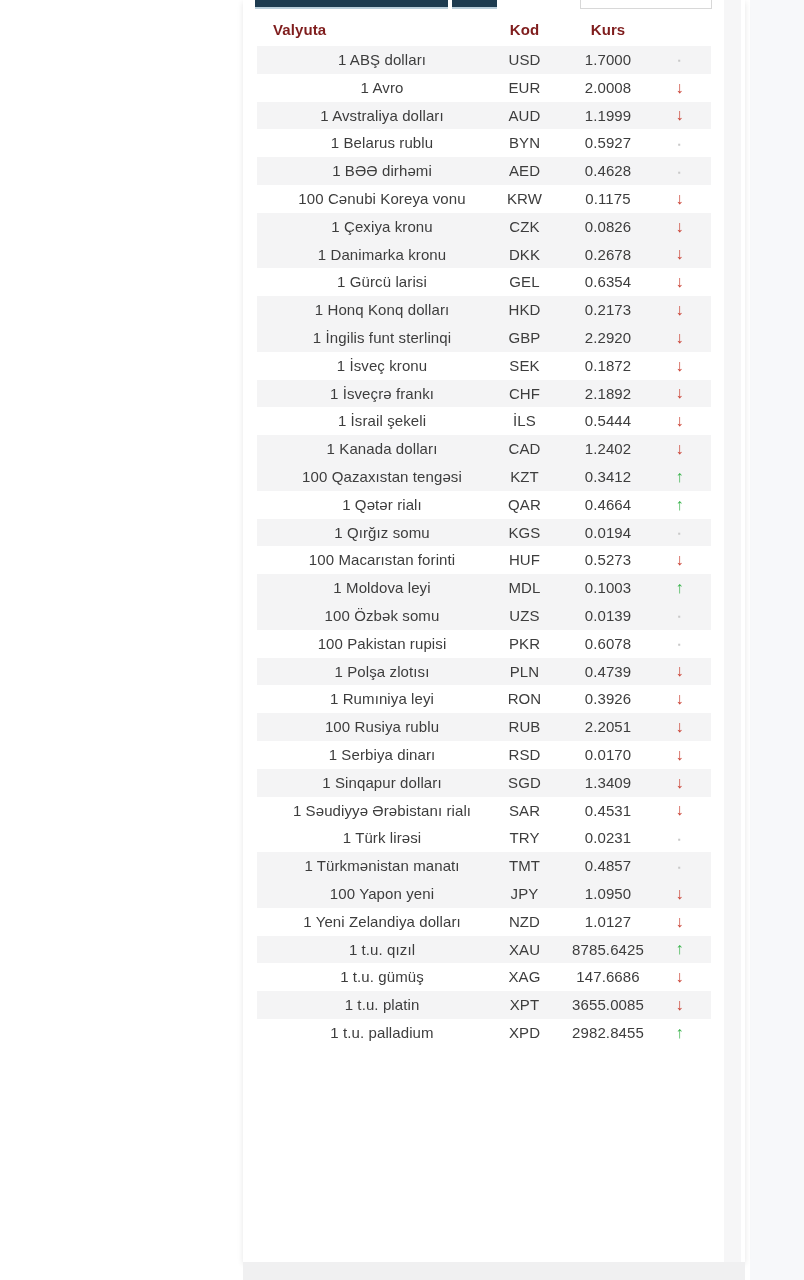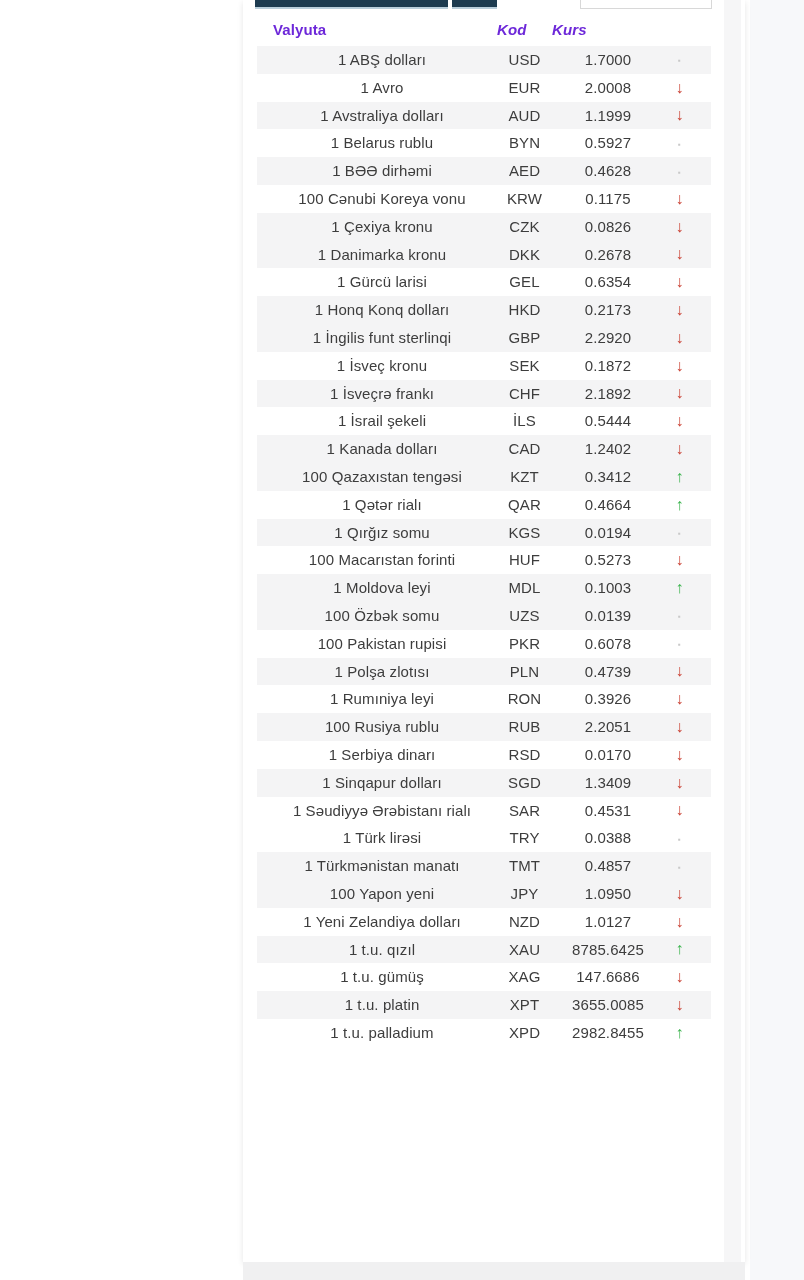--- a/index.html
+++ b/index.html
@@ -43,25 +43,25 @@
   }
   table.rates {
     width:454px; margin:12px 0 0 14px;
     border-collapse:collapse; table-layout:fixed;
   }
   col.c-name  { width:240px; }
   col.c-code  { width:55px; }
   col.c-rate  { width:112px; }
   col.c-trend { width:47px; }
   th {
-    height:34px; font-size:15px; font-weight:700; color:#6d28d9;
+    height:34px; font-size:15px; font-weight:700; color:#7f1d1d;
     letter-spacing:0.1px; vertical-align:middle;
   }
   th.h-name { text-align:left; padding-left:16px; }
-  th.h-code, th.h-rate { text-align:left;font-style:italic; }
+  th.h-code, th.h-rate { text-align:center; }
   td {
     font-size:15px; color:#3d3d3d;
     line-height:27.8px; padding:0; vertical-align:top;
     letter-spacing:0.1px;
   }
   td.c-name { padding-left:16px; padding-right:6px;text-align:center; }
   td.c-code, td.c-rate { text-align:center; }
   td.c-trend {
     text-align:center; vertical-align:middle;
     padding-right:16px; line-height:normal;
@@ -353,21 +353,21 @@
           <td class="c-rate">0.4531</td>
           <td class="c-trend">
             <span class="trend trend-down">↓</span>
           </td>
         </tr>
 
 
         <tr>
           <td class="c-name">1 Türk lirəsi</td>
           <td class="c-code">TRY</td>
-          <td class="c-rate">0.0388</td>
+          <td class="c-rate">0.0231</td>
           <td class="c-trend">
             <span class="trend trend-steady">▪</span>
           </td>
         </tr>
 
         <tr class="striped">
           <td class="c-name">1 Türkmənistan manatı</td>
           <td class="c-code">TMT</td>
           <td class="c-rate">0.4857</td>
           <td class="c-trend">

